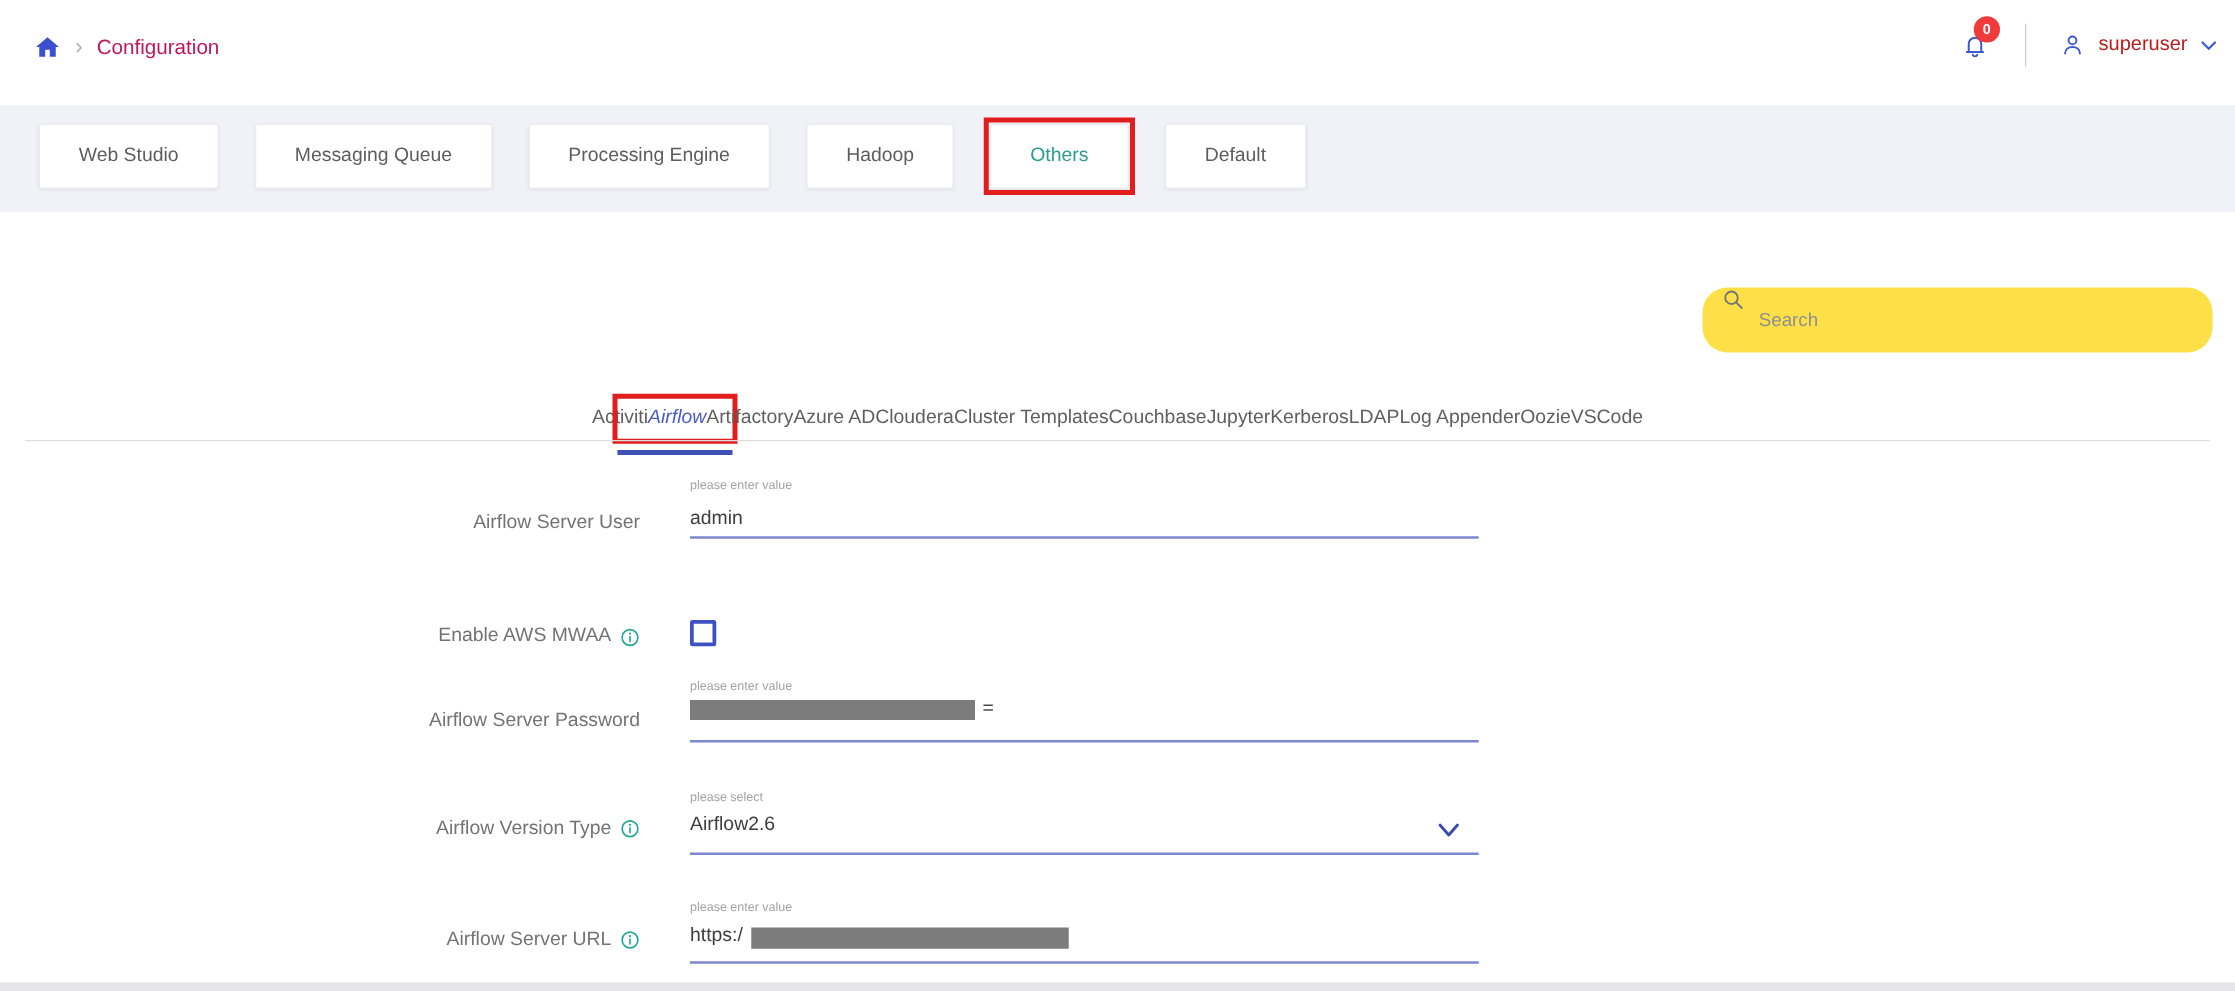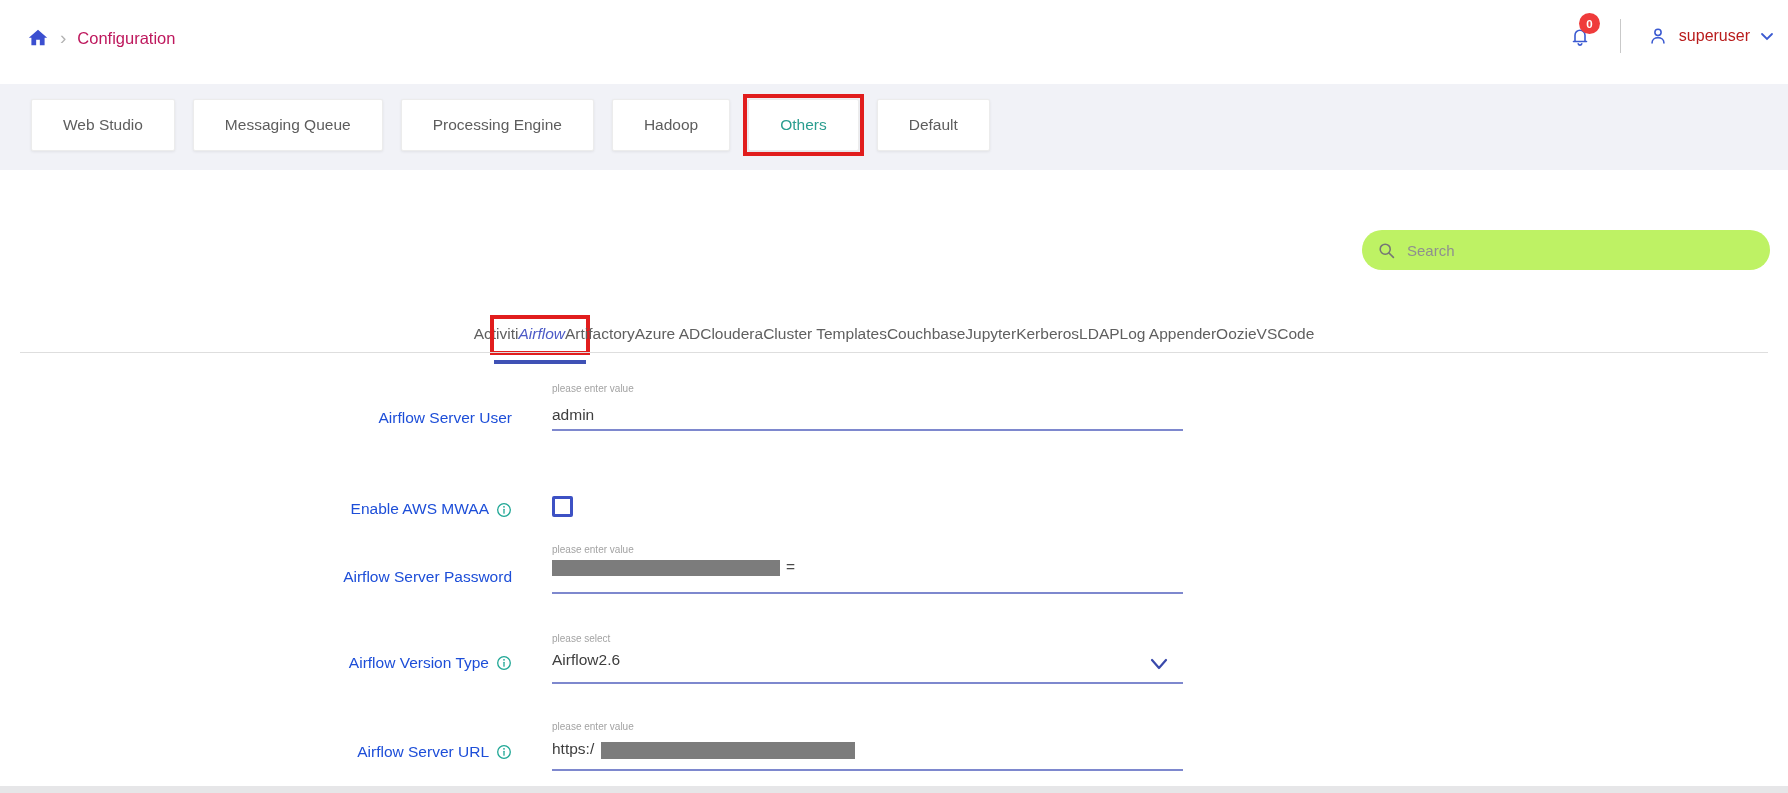--- a/index.html
+++ b/index.html
@@ -14,48 +14,48 @@
   .topbar-right{position:absolute;right:14px;top:14px;height:44px;display:flex;align-items:center;}
   .bell-wrap{position:relative;margin-right:28px;width:24px;height:24px;}
   .badge{position:absolute;top:-11px;left:11px;min-width:21px;height:21px;border-radius:11px;
          background:#ef3b3b;color:#fff;font-size:11.5px;font-weight:bold;display:flex;
          align-items:center;justify-content:center;box-sizing:border-box;padding:0 4px;}
   .v-div{width:1px;height:34px;background:#c9c9c9;margin-right:26px;}
   .user-cluster{display:flex;align-items:center;gap:10px;color:#b91c1c;font-size:16px;}
 
   
   .tabband{position:absolute;top:84px;left:0;width:100%;height:86px;background:#f1f2f7;}
-  .cards{position:absolute;left:31px;top:15px;display:flex;gap:18px;}
+  .cards{position:absolute;left:31px;top:15px;display:flex;gap:29px;}
   .card-wrap{position:relative;}
   .card{background:#fff;border:1px solid #ececec;border-radius:2px;height:52px;
         box-shadow:0 1px 3px rgba(0,0,0,0.07);display:flex;align-items:center;
         padding:0 31px;font-size:15.5px;color:#5d5d5d;box-sizing:border-box;white-space:nowrap;}
   .card.active{color:#2a9d8f;}
   .annot-box{position:absolute;inset:-5px;border:4px solid #e11d1d;pointer-events:none;}
 
   
   .content{position:absolute;top:170px;left:0;width:100%;height:623px;background:#fff;}
 
-  .search-pill{position:absolute;left:1362px;top:60px;width:408px;height:40px;background:#bef264;
-               border-radius:20px;display:flex;align-items:center;gap:9px;padding:0 15px;box-sizing:border-box;}
+  .search-pill{position:absolute;left:1362px;top:60px;width:408px;height:52px;background:#fde047;
+               border-radius:20px;display:flex;gap:9px;padding:0 15px;box-sizing:border-box;}
   .search-input{border:none;background:transparent;outline:none;font-size:15px;color:#555;width:100%;}
   .search-input::placeholder{color:#8f8f8f;}
 
   .service-tabs{position:absolute;left:33px;right:33px;top:152px;height:42px;display:flex;
                 justify-content:center;}
   .stab{position:relative;font-size:15.5px;color:#5f5f5f;padding-top:3px;white-space:nowrap;cursor:default;}
   .stab.active{color:#4d5bc7;font-style:italic;}
   .stab .active-underline{position:absolute;left:-24px;right:-21px;bottom:0;height:4px;background:#3f51b5;}
   .stab .annot-box2{position:absolute;left:-28px;right:-25px;top:-7px;height:40px;
                     border:4px solid #e11d1d;box-sizing:border-box;pointer-events:none;}
   .tabs-divider{position:absolute;left:20px;right:20px;top:182px;height:1px;background:#dedede;}
 
   
   .flabel{position:absolute;left:0;width:512px;height:20px;display:flex;justify-content:flex-end;
-          align-items:center;gap:7px;font-size:15.5px;color:#1d4ed8;white-space:nowrap;}
+          align-items:center;gap:7px;font-size:15.5px;color:#737373;white-space:nowrap;}
   .micro{position:absolute;left:552px;font-size:10px;color:#a3a3a3;}
   .fline{position:absolute;left:552px;width:631px;height:2px;background:#7e88ce;}
   .fvalue{position:absolute;left:552px;font-size:15.5px;color:#3e3e3e;}
   .text-input{border:none;outline:none;background:transparent;font-size:15.5px;color:#3e3e3e;
               font-family:"Liberation Sans",sans-serif;padding:0;width:620px;}
   .checkbox{position:absolute;left:552px;top:326px;width:21px;height:21px;box-sizing:border-box;
             border:3px solid #3d51c4;border-radius:2px;background:#fff;cursor:pointer;}
   .redact-bar{position:absolute;background:#7c7c7c;}
   .select-caret{position:absolute;left:1148px;top:486px;cursor:pointer;}
   .bottom-strip{position:absolute;left:0;bottom:0;width:100%;height:7px;background:#e6e6e8;}

